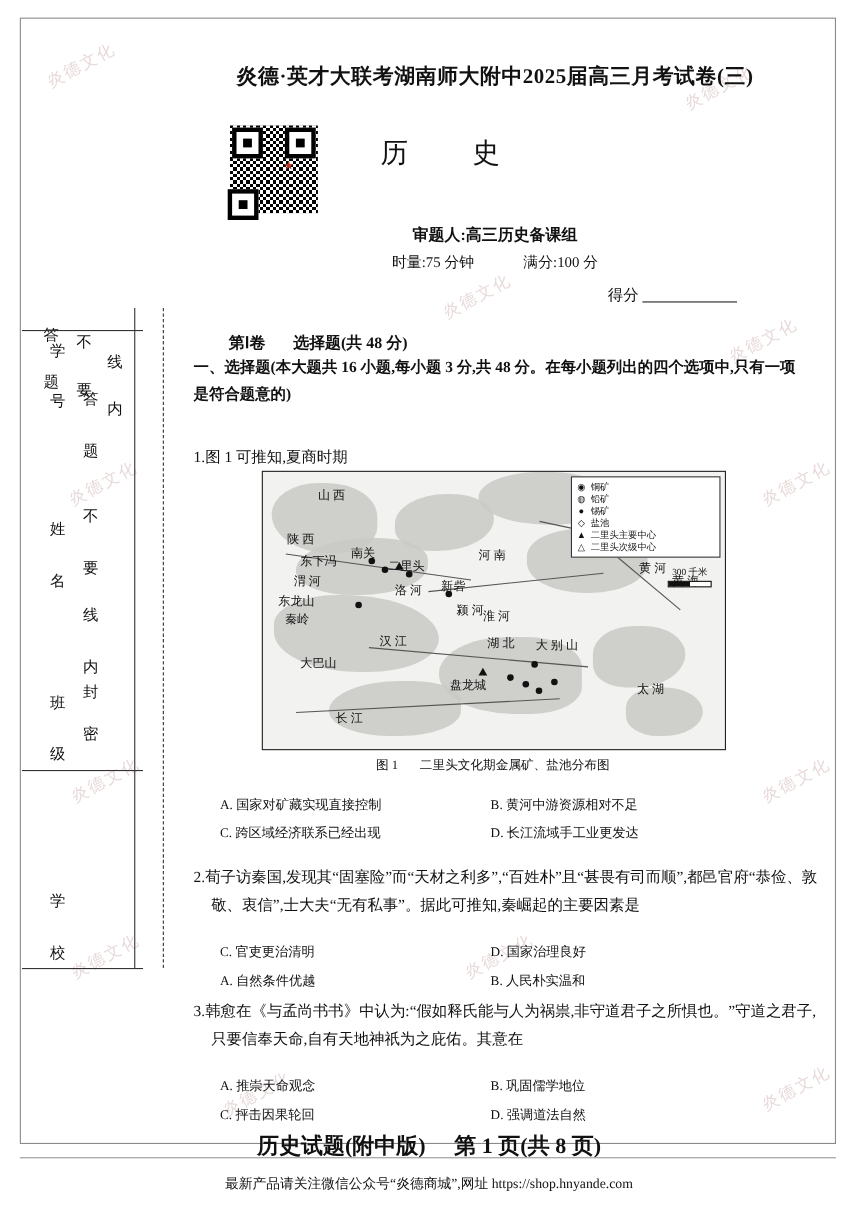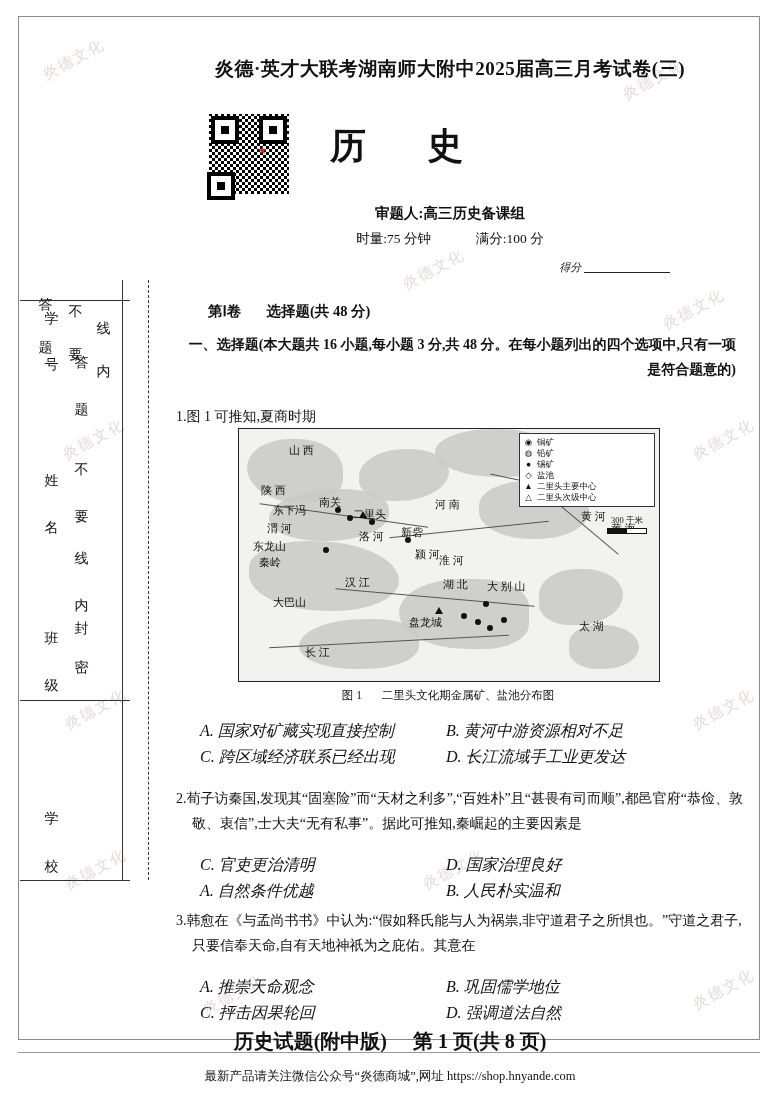--- a/index.html
+++ b/index.html
@@ -84,23 +84,23 @@
     left: 150px; top: 56px;
     width: 600px;
     text-align: center;
     font-size: 19px;
     font-weight: bold;
     letter-spacing: 0.5px;
     font-family: "Liberation Serif", serif;
   }
   .subject {
     position: absolute;
-    left: 330px; top: 122px;
-    font-size: 36px;
-    font-weight: bold;
+    left: 346px; top: 122px;
+    font-size: 25px;
+    font-weight: normal;
     letter-spacing: 26px;
   }
   .qr {
     position: absolute;
     left: 205px; top: 110px;
     width: 80px; height: 80px;
     background:
       repeating-linear-gradient(90deg, #000 0 3px, #fff 3px 6px),
       repeating-linear-gradient(0deg, #000 0 3px, #fff 3px 6px);
     background-blend-mode: difference;
@@ -146,22 +146,21 @@
     left: 150px; top: 230px;
     width: 600px;
     text-align: center;
     font-size: 13.5px;
   }
   .meta-line span.gap { display: inline-block; width: 38px; }
 
   .score-box {
     position: absolute;
     right: 110px; top: 260px;
-    font-size: 11px;
-    font-style: italic;
+    font-size: 14px;
   }
   .score-box .line {
     display: inline-block;
     width: 86px;
     border-bottom: 1px solid #222;
     vertical-align: -2px;
   }
 
   
   .section-head {
@@ -172,33 +171,32 @@
   }
   .section-head .sp { display:inline-block; width: 18px; }
 
   .q-block {
     position: absolute;
     left: 176px;
     width: 560px;
     font-size: 14px;
     line-height: 25px;
   }
-  .q-block.intro { top: 332px; font-weight: bold; text-align: right; }
+  .q-block.intro { top: 322px; font-weight: bold; }
   .q-block.q1 { top: 404px; font-weight: normal; }
   .q-block.q2 { top: 786px; }
   .q-block.q3 { top: 908px; }
   .hang { padding-left: 16px; text-indent: -16px; }
 
   .options {
     position: absolute;
     left: 200px;
     width: 540px;
-    font-size: 16px;
+    font-size: 12px;
     line-height: 26px;
-    font-style: italic;
   }
   .opt-row { display: flex; }
   .opt-a { width: 246px; }
   .opt-b { width: 260px; }
 
   .options.o1 { top: 718px; }
   .options.o2 { top: 852px; }
   .options.o3 { top: 974px; }
 
   

